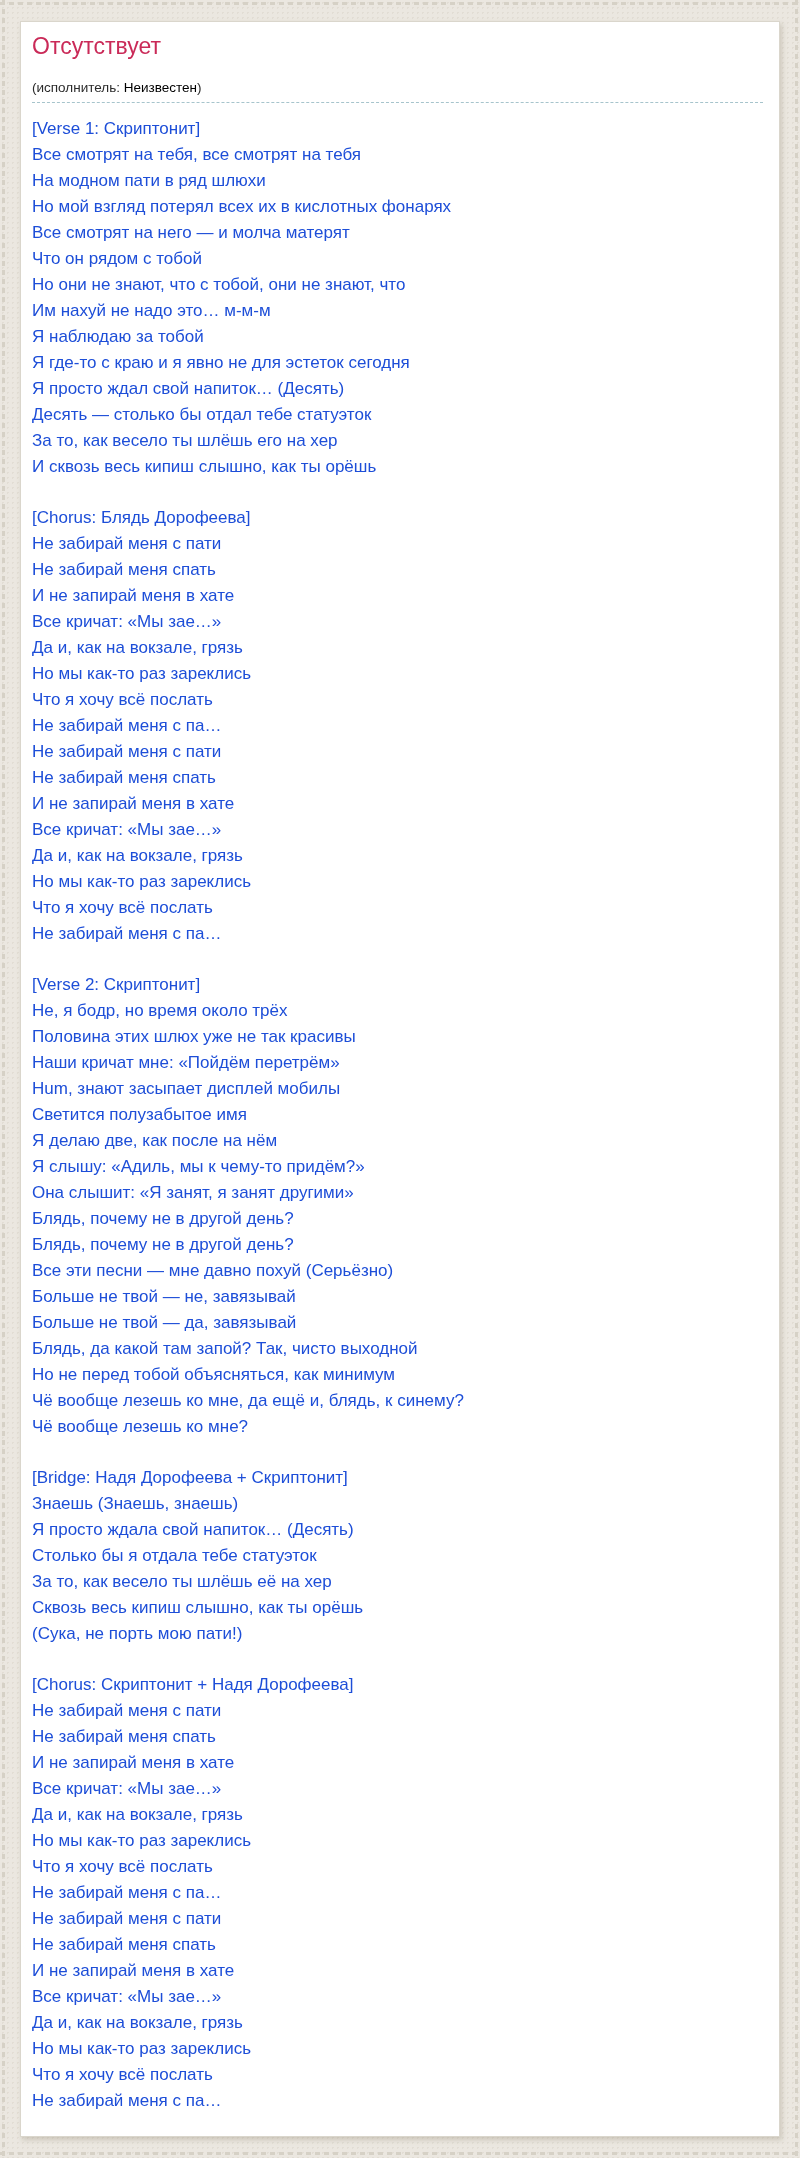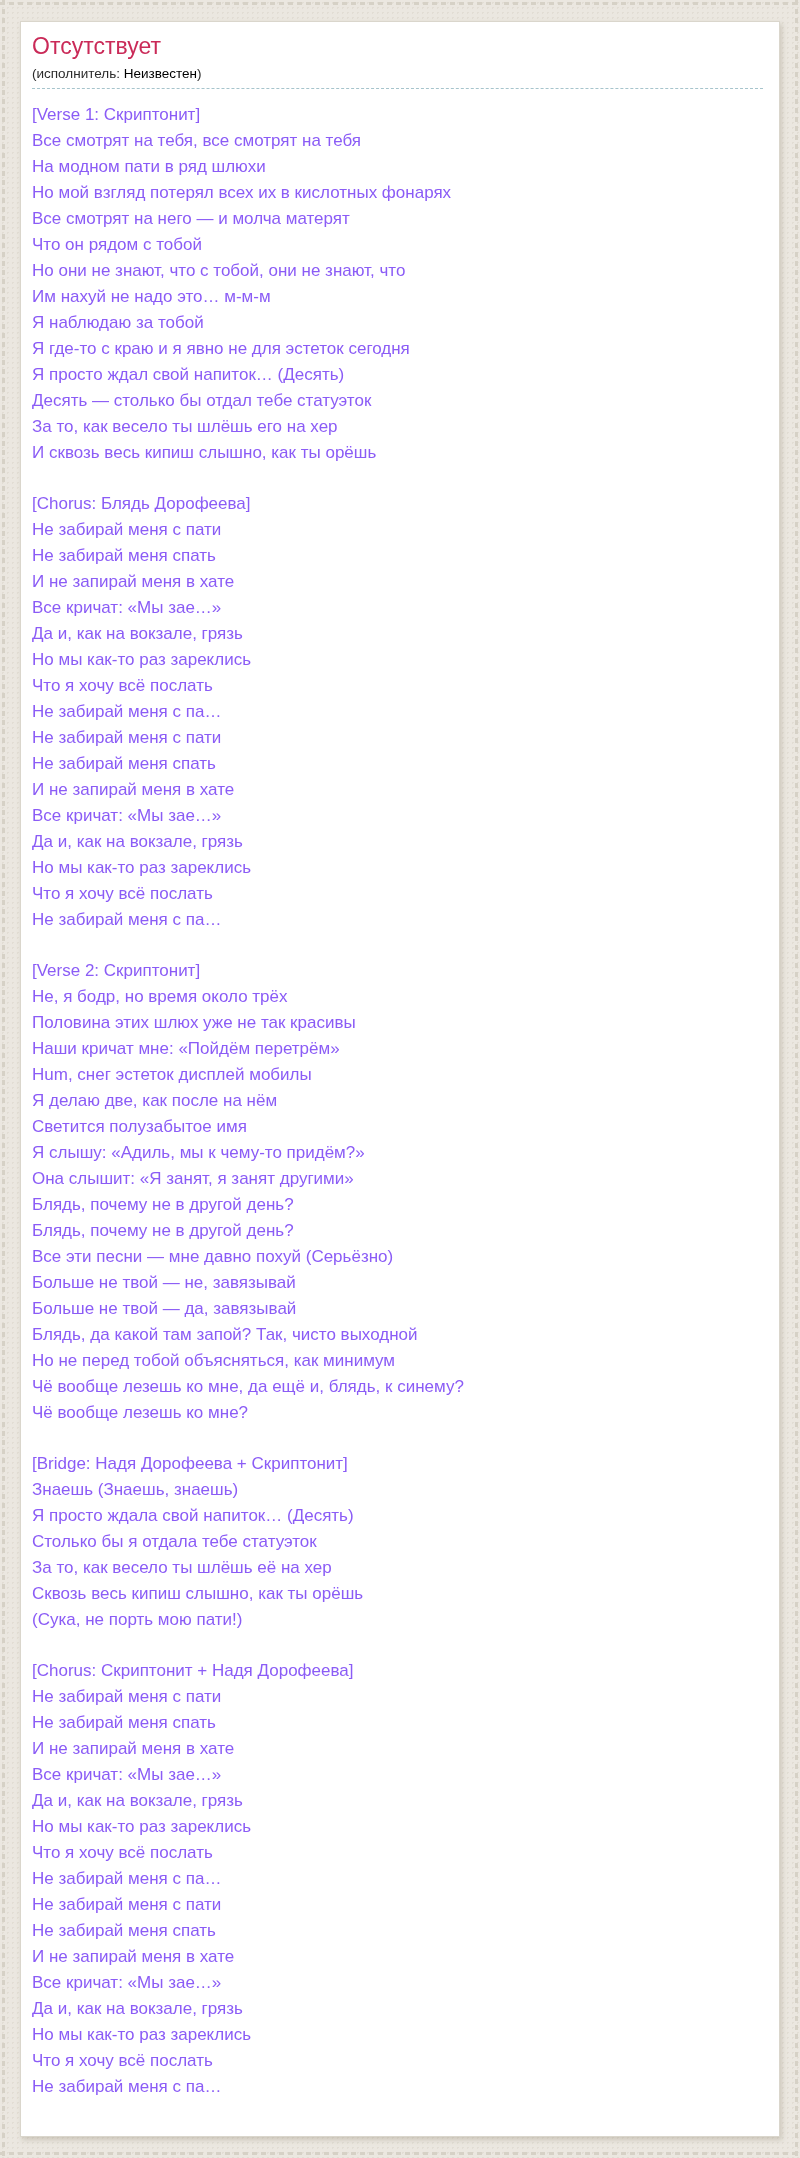--- a/index.html
+++ b/index.html
@@ -39,21 +39,21 @@
     height: 2116px;
     box-sizing: border-box;
     background: #ffffff;
     border: 1px solid #dad6cc;
     box-shadow: 2px 3px 5px rgba(150, 140, 120, 0.35);
     padding: 10px 16px 30px 11px;
     z-index: 1;
   }
 
   .song-title {
-    margin: 0 0 5px 0;
+    margin: 0 0 19px 0;
     font-size: 23px;
     line-height: 28px;
     font-weight: normal;
     color: #ca2a58;
   }
 
   .artist-line {
     font-size: 13.5px;
     line-height: 17px;
     color: #2b2b2b;
@@ -62,21 +62,21 @@
   }
   .artist-link {
     color: #000000;
     text-decoration: none;
     cursor: pointer;
   }
 
   .lyrics {
     margin-top: 13px;
     font-size: 17px;
-    color: #8b5cf6;
+    color: #1d4ed8;
   }
   .stanza {
     margin: 0 0 25px 0;
   }
   .stanza:last-child { margin-bottom: 16px; }
   .stanza-header,
   .lyric-line {
     display: block;
     line-height: 26px;
     white-space: pre;
@@ -131,23 +131,23 @@
         <span class="lyric-line">Да и, как на вокзале, грязь</span>
         <span class="lyric-line">Но мы как-то раз зареклись</span>
         <span class="lyric-line">Что я хочу всё послать</span>
         <span class="lyric-line">Не забирай меня с па…</span>
       </p>
       <p class="stanza">
         <span class="stanza-header">[Verse 2: Скриптонит]</span>
         <span class="lyric-line">Не, я бодр, но время около трёх</span>
         <span class="lyric-line">Половина этих шлюх уже не так красивы</span>
         <span class="lyric-line">Наши кричат мне: «Пойдём перетрём»</span>
-        <span class="lyric-line">Hum, снег эстеток дисплей мобилы</span>
+        <span class="lyric-line">Hum, знают засыпает дисплей мобилы</span>
+        <span class="lyric-line">Светится полузабытое имя</span>
         <span class="lyric-line">Я делаю две, как после на нём</span>
-        <span class="lyric-line">Светится полузабытое имя</span>
         <span class="lyric-line">Я слышу: «Адиль, мы к чему-то придём?»</span>
         <span class="lyric-line">Она слышит: «Я занят, я занят другими»</span>
         <span class="lyric-line">Блядь, почему не в другой день?</span>
         <span class="lyric-line">Блядь, почему не в другой день?</span>
         <span class="lyric-line">Все эти песни — мне давно похуй (Серьёзно)</span>
         <span class="lyric-line">Больше не твой — не, завязывай</span>
         <span class="lyric-line">Больше не твой — да, завязывай</span>
         <span class="lyric-line">Блядь, да какой там запой? Так, чисто выходной</span>
         <span class="lyric-line">Но не перед тобой объясняться, как минимум</span>
         <span class="lyric-line">Чё вообще лезешь ко мне, да ещё и, блядь, к синему?</span>

